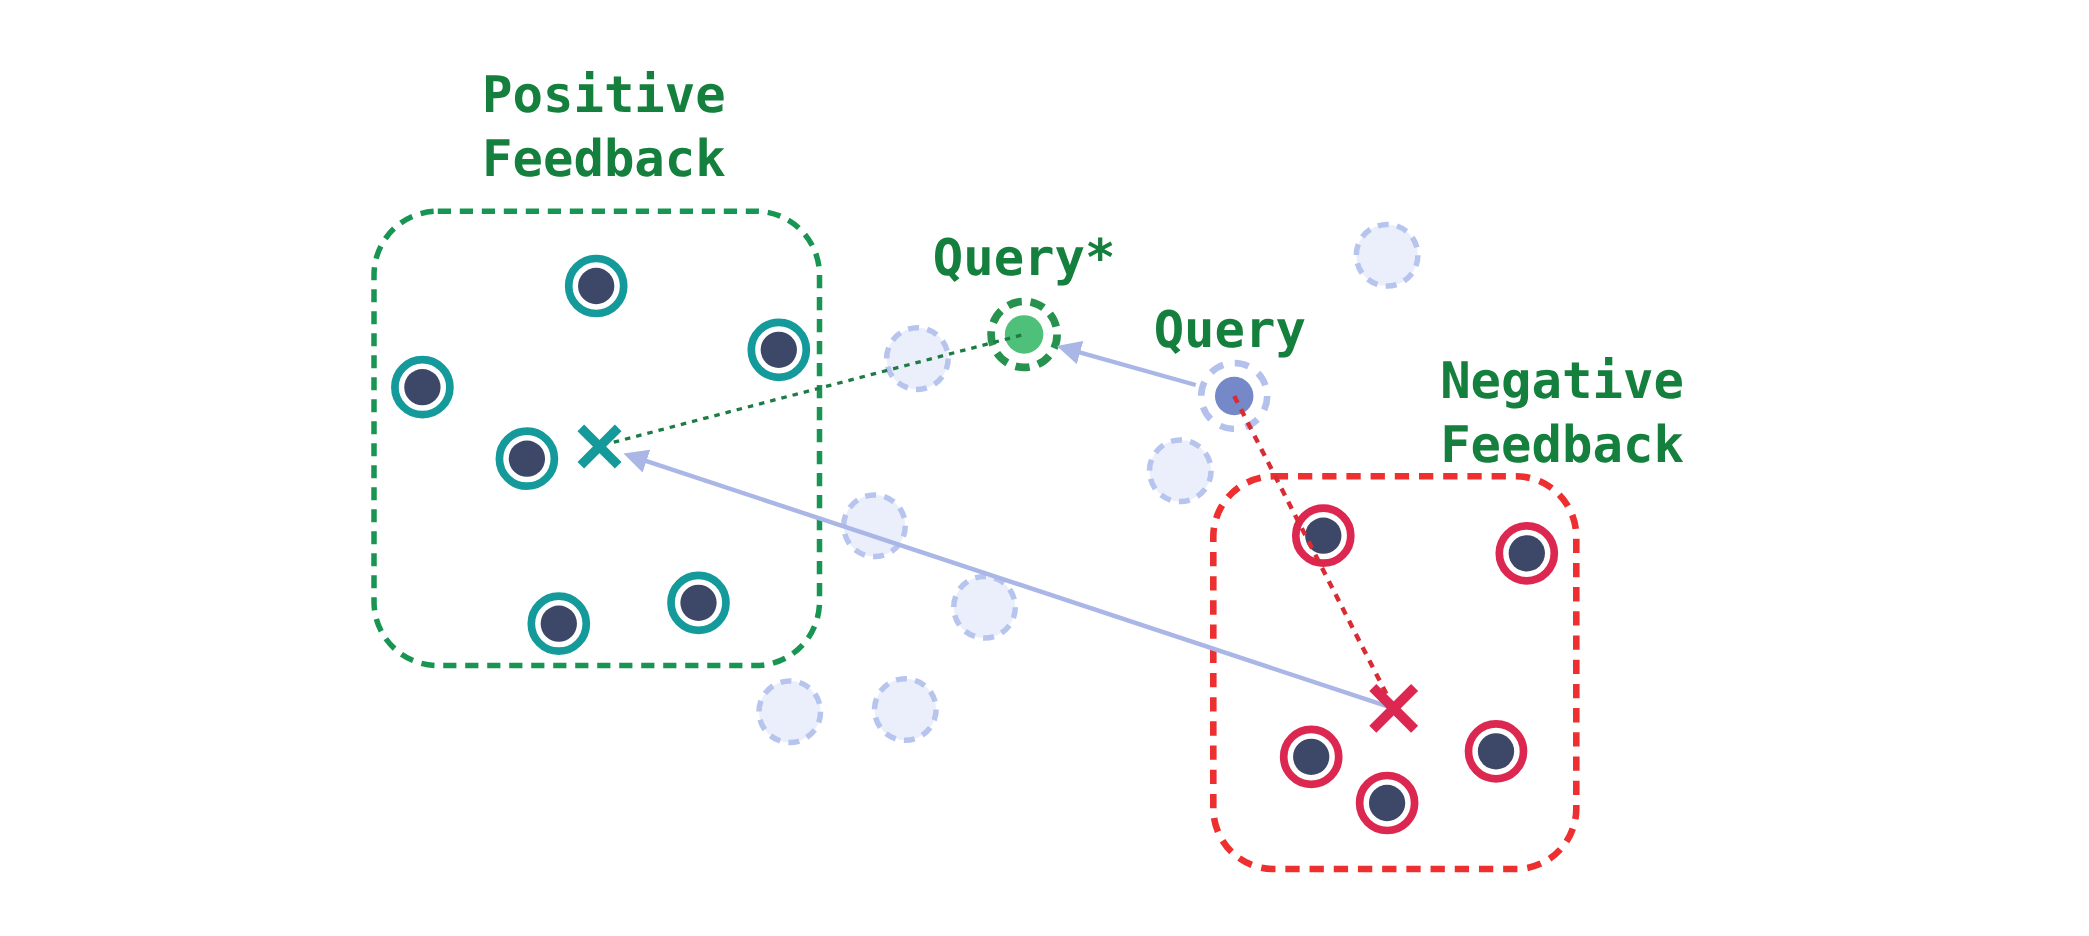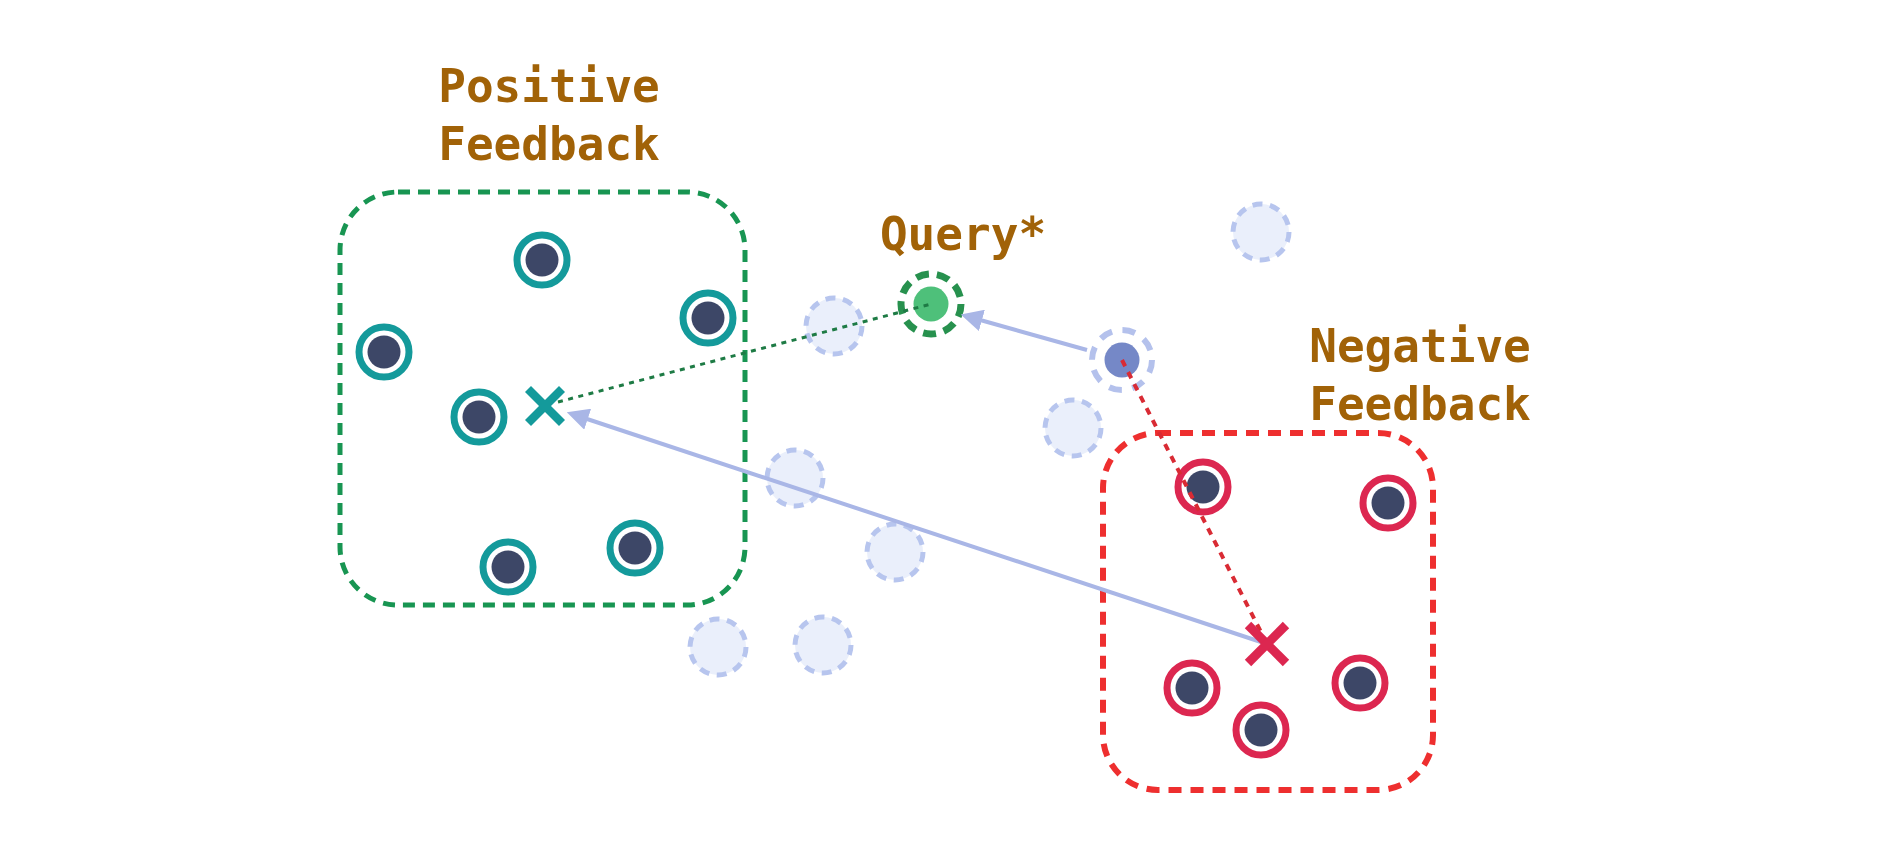--- a/index.html
+++ b/index.html
@@ -11,28 +11,28 @@
     overflow: hidden;
     font-family: "DejaVu Sans Mono", "Liberation Mono", monospace;
   }
   .canvas svg { position: absolute; left: 0; top: 0; }
   .diagram-label {
     position: absolute;
     font-weight: 600;
     font-size: 46px;
     line-height: 58px;
     letter-spacing: 0px;
-    color: #a16207;
+    color: #15803d;
     white-space: pre-line;
     text-align: center;
     transform: translateX(-50%);
     user-select: none;
   }
   #lbl-positive  { left: 549px;  top: 57px;  }
-  #lbl-querystar { left: 931px;  top: 205px; margin-left: 32px; }
+  #lbl-querystar { left: 931px;  top: 205px; }
   #lbl-query     { left: 1118px; top: 270px; }
   #lbl-negative  { left: 1420px; top: 317px; }
 </style>
 </head>
 <body>
 
 <div class="canvas">
 
   <svg width="1899" height="851" viewBox="0 0 1899 851">
     <defs>
@@ -127,17 +127,18 @@
           <line x1="1248" y1="663" x2="1286" y2="625" stroke="#dc2750" stroke-width="9" stroke-linecap="butt"></line>
         </g>
       </g>
   </svg>
 
   <div class="diagram-label" id="lbl-positive">Positive
 Feedback</div>
 
   <div class="diagram-label" id="lbl-querystar">Query*</div>
 
+  <div class="diagram-label" id="lbl-query">Query</div>
 
   <div class="diagram-label" id="lbl-negative">Negative
 Feedback</div>
 
 </div>
 
 </body></html>

